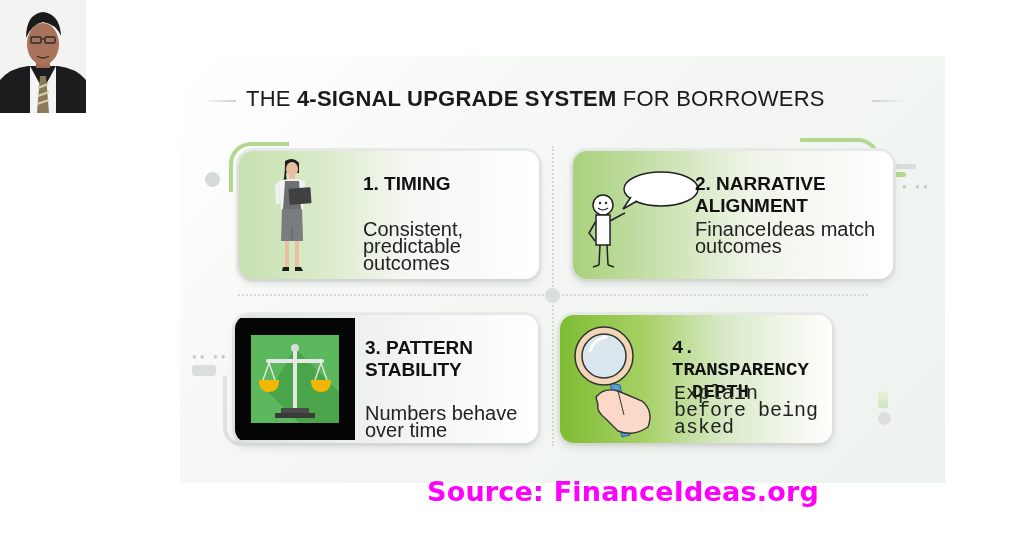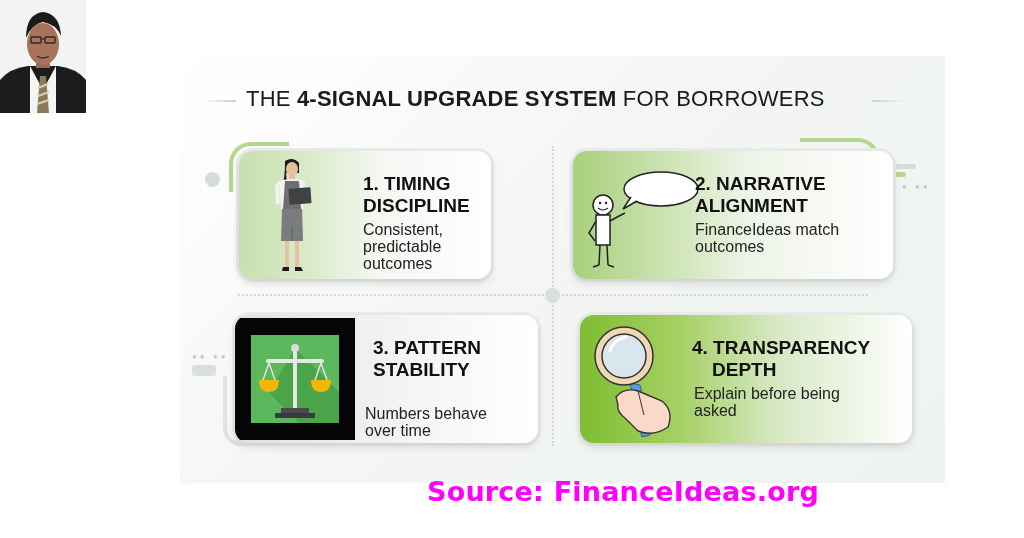--- a/index.html
+++ b/index.html
@@ -14,35 +14,35 @@
   }
 
   .title-row { position: absolute; left: 0; top: 30px; width: 100%; height: 30px; }
   .title-line { position: absolute; top: 14px; height: 2px; background: linear-gradient(90deg, rgba(190,200,195,0), #c7d0cb); }
   .title-line.left { left: 22px; width: 34px; }
   .title-line.right { left: 692px; width: 32px; background: linear-gradient(90deg, #c7d0cb, rgba(190,200,195,0)); }
   .title { position: absolute; left: 66px; top: 0; font-size: 22px; color: #1a1a1a; letter-spacing: 0.2px; white-space: nowrap; }
   .title b { font-weight: 700; }
 
   .card {
-    position: absolute; width: 252px; height: 128px; border-radius: 14px;
+    position: absolute; width: 300px; height: 128px; border-radius: 14px;
     box-shadow: 0 4px 8px rgba(0,0,0,0.12), 0 0 0 3px #e9ecea;
     overflow: hidden;
   }
   .card .bg { position: absolute; inset: 0; }
   .card-heading { position: absolute; font-weight: 700; font-size: 19px; line-height: 22px; color: #111; text-transform: uppercase; }
-  .card-desc { position: absolute; font-size: 16px; line-height: 17px; color: #222; }
+  .card-desc { position: absolute; font-size: 20px; line-height: 17px; color: #222; }
 
   .c1 { left: 59px; top: 95px; }
   .c1 .bg { background: linear-gradient(90deg, #c7e0af 0%, #dcebcc 30%, #f4f7f2 55%, #ffffff 100%); }
   .c2 { left: 393px; top: 95px; width: 320px; }
   .c2 .bg { background: linear-gradient(90deg, #a8d07c 0%, #cde3b4 30%, #eef4e8 55%, #ffffff 100%); }
   .c3 { left: 55px; top: 259px; width: 303px; }
   .c3 .bg { background: linear-gradient(90deg, #dde2de 0%, #eef0ee 40%, #ffffff 100%); }
-  .c4 { left: 400px; top: 259px; width: 332px; }
+  .c4 { left: 380px; top: 259px; width: 272px; font-family: Liberation Mono, monospace; }
   .c4 .bg { background: linear-gradient(90deg, #7ebd32 0%, #a5d064 30%, #d8e9c6 60%, #ffffff 100%); }
 
   .divider-h { position: absolute; left: 58px; top: 238px; width: 630px; height: 0; border-top: 2px dotted #d3d8d5; }
   .divider-v { position: absolute; left: 372px; top: 90px; width: 0; height: 300px; border-left: 2px dotted #d3d8d5; }
   .hub { position: absolute; left: 365px; top: 232px; width: 15px; height: 15px; border-radius: 50%; background: #d9dfdb; }
 
   .deco { position: absolute; }
   .arc-tl { left: 49px; top: 86px; width: 60px; height: 50px; border-top: 4px solid #b5d68e; border-left: 4px solid #b5d68e; border-top-left-radius: 22px; }
   .arc-tr { left: 620px; top: 82px; width: 80px; height: 60px; border-top: 4px solid #b5d68e; border-right: 4px solid #b5d68e; border-top-right-radius: 22px; }
   .circle-l { left: 25px; top: 116px; width: 15px; height: 15px; border-radius: 50%; background: #d5dbd8; }
@@ -125,21 +125,20 @@
         <path d="M15 52 L35 52 L36 84 L14 84 Z" fill="#7a7c7f"></path>
         <line x1="25" y1="70" x2="25" y2="84" stroke="#5f6164" stroke-width="1"></line>
         <rect x="18" y="84" width="4" height="26" fill="#e9bfa2"></rect>
         <rect x="28" y="84" width="4" height="26" fill="#e9bfa2"></rect>
         <path d="M16 110 L22 110 L22 114 L15 114 Z" fill="#1d1d1d"></path>
         <path d="M28 110 L34 110 L36 114 L28 114 Z" fill="#1d1d1d"></path>
       </svg>
     </div>
     <div class="card-heading" style="left:124px;top:22px;">
       <div>1. TIMING</div>
-      <div>DISCIPLINE</div>
     </div>
     <div class="card-desc" style="left:124px;top:70px;">
       <div>Consistent, predictable</div>
       <div>outcomes</div>
     </div>
   </div>
 
   <div class="card c2">
     <div class="bg"></div>
     <div style="position:absolute;left:10px;top:10px;">
@@ -178,21 +177,21 @@
         <rect x="58" y="33" width="4" height="58" fill="#e6e8e8"></rect>
         <rect x="31" y="41" width="58" height="4" rx="2" fill="#e6e8e8"></rect>
         <path d="M34 45 L28 62 M34 45 L40 62" stroke="#e6e8e8" stroke-width="1.4"></path>
         <path d="M86 45 L80 62 M86 45 L92 62" stroke="#e6e8e8" stroke-width="1.4"></path>
         <path d="M24 62 L44 62 Q44 74 34 74 Q24 74 24 62 Z" fill="#f2b705"></path>
         <path d="M76 62 L96 62 Q96 74 86 74 Q76 74 76 62 Z" fill="#f2b705"></path>
         <rect x="46" y="90" width="28" height="5" fill="#4a4a4a"></rect>
         <rect x="40" y="95" width="40" height="5" fill="#3a3a3a"></rect>
       </svg>
     </div>
-    <div class="card-heading" style="left:138px;top:22px;">
+    <div class="card-heading" style="left:130px;top:22px;">
       <div>3. PATTERN</div>
       <div>STABILITY</div>
     </div>
     <div class="card-desc" style="left:130px;top:70px;margin-top:20px;">
       <div>Numbers behave</div>
       <div>over time</div>
     </div>
   </div>
 
   <div class="card c4">

